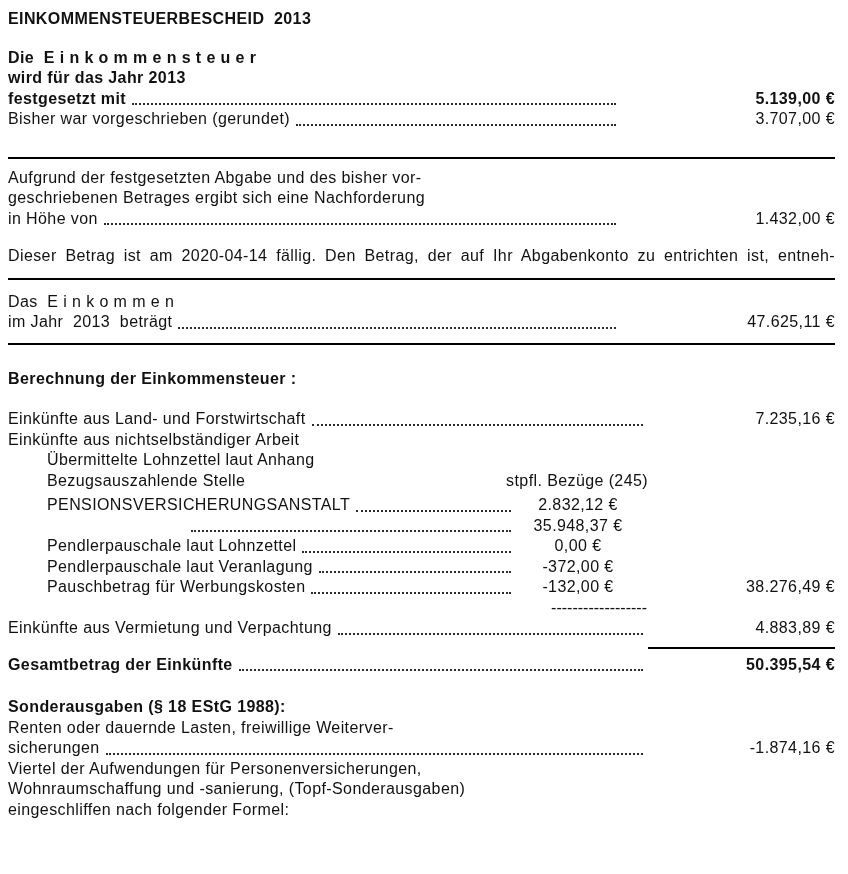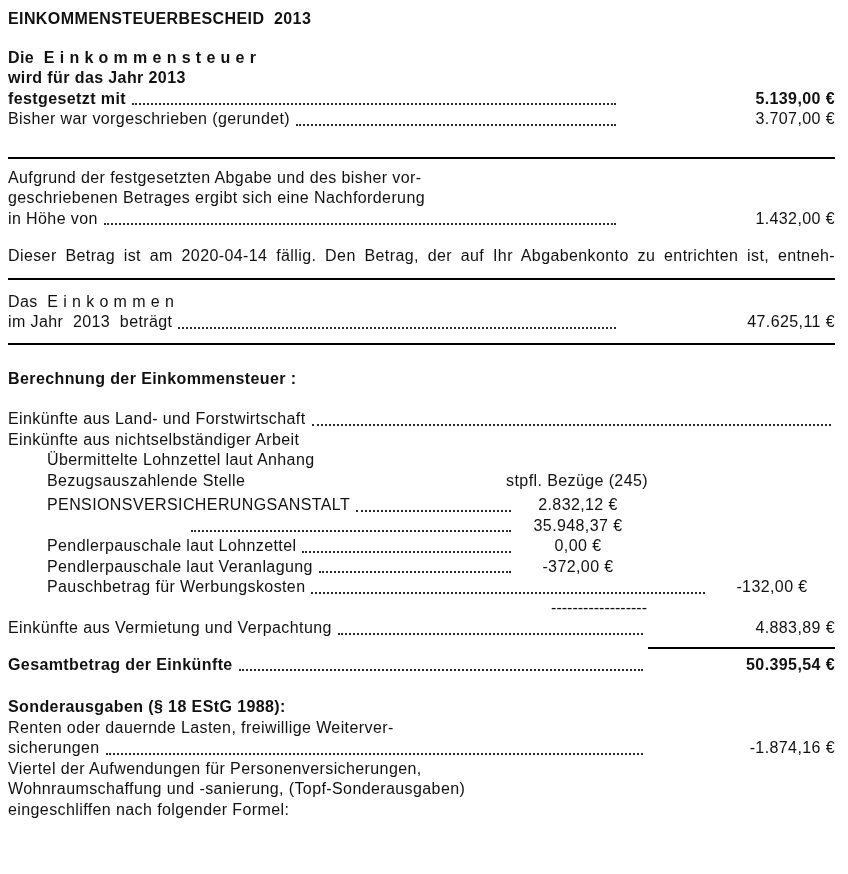--- a/index.html
+++ b/index.html
@@ -94,20 +94,21 @@
   </div>
 
   <div class="hr hr3"></div>
 
   <div>
     <div class="line b h-berechnung">Berechnung der Einkommensteuer :</div>
 
     <div class="row">
       <span class="lbl">Einkünfte aus Land- und Forstwirtschaft</span>
       <span class="leader"></span>
+      <span class="amt amt-low">7.235,16 €</span>
     </div>
 
     <div class="line">Einkünfte aus nichtselbständiger Arbeit</div>
     <div class="line indent">Übermittelte Lohnzettel laut Anhang</div>
 
     <div class="stpfl-row indent">
       <span class="lbl">Bezugsauszahlende Stelle</span>
       <span class="stpfl">stpfl. Bezüge (245)</span>
     </div>
 
@@ -136,20 +137,21 @@
       <span class="lbl">Pendlerpauschale laut Veranlagung</span>
       <span class="leader"></span>
       <span class="midcell">-372,00 €</span>
       <span class="rightcol"></span>
     </div>
 
     <div class="row indent">
       <span class="lbl">Pauschbetrag für Werbungskosten</span>
       <span class="leader"></span>
       <span class="midcell">-132,00 €</span>
+      <span class="rightcol">38.276,49 €</span>
     </div>
 
     <div class="dash-row">
       <span class="dashes">------------------</span>
     </div>
 
     <div class="row">
       <span class="lbl">Einkünfte aus Vermietung und Verpachtung</span>
       <span class="leader"></span>
       <span class="amt amt-low">4.883,89 €</span>

